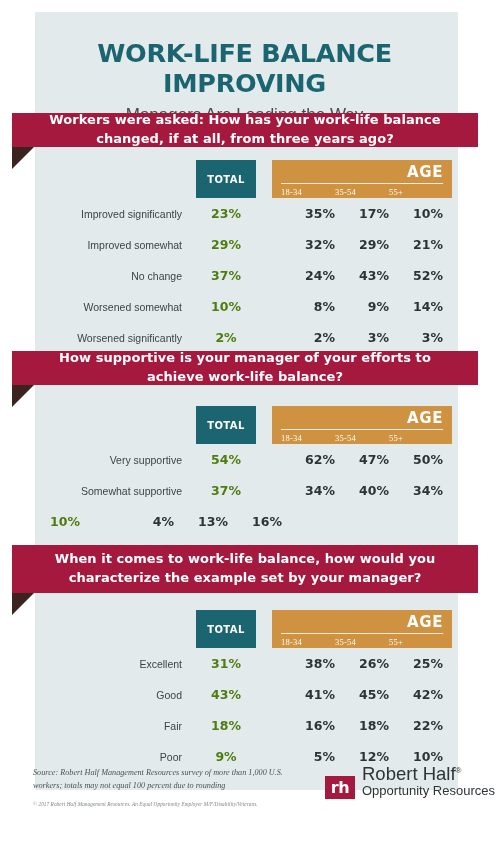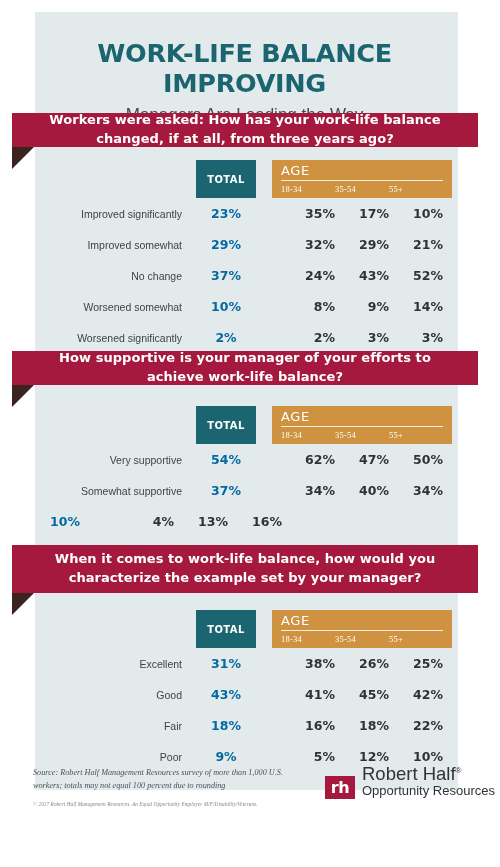--- a/index.html
+++ b/index.html
@@ -111,23 +111,23 @@
     top: 0;
     width: 180px;
     height: 38px;
     background: #cf9240;
     color: #ffffff;
     box-sizing: border-box;
     padding: 3px 9px 0 9px;
     font-family: "DejaVu Sans", sans-serif;
   }
   .age-label {
-    text-align: left;
-    font-size: 13px;
-    font-weight: normal;
+    text-align: right;
+    font-size: 15px;
+    font-weight: bold;
     letter-spacing: 0.6px;
     padding-bottom: 2px;
   }
   .age-rule {
     height: 1px;
     background: #ffffff;
     opacity: 0.85;
   }
   .age-subs {
     display: flex;
@@ -154,21 +154,21 @@
     box-sizing: border-box;
     font-size: 10.5px;
     color: #3d4447;
     font-family: "Liberation Sans", sans-serif;
   }
   .row-total {
     width: 60px;
     text-align: center;
     font-size: 12.5px;
     font-weight: bold;
-    color: #0369a1;
+    color: #4d7c0f;
     font-family: "DejaVu Sans", sans-serif;
   }
   .row-ages {
     width: 180px;
     margin-left: 16px;
     display: flex;
     box-sizing: border-box;
     padding: 0 9px;
   }
   .row-age {

